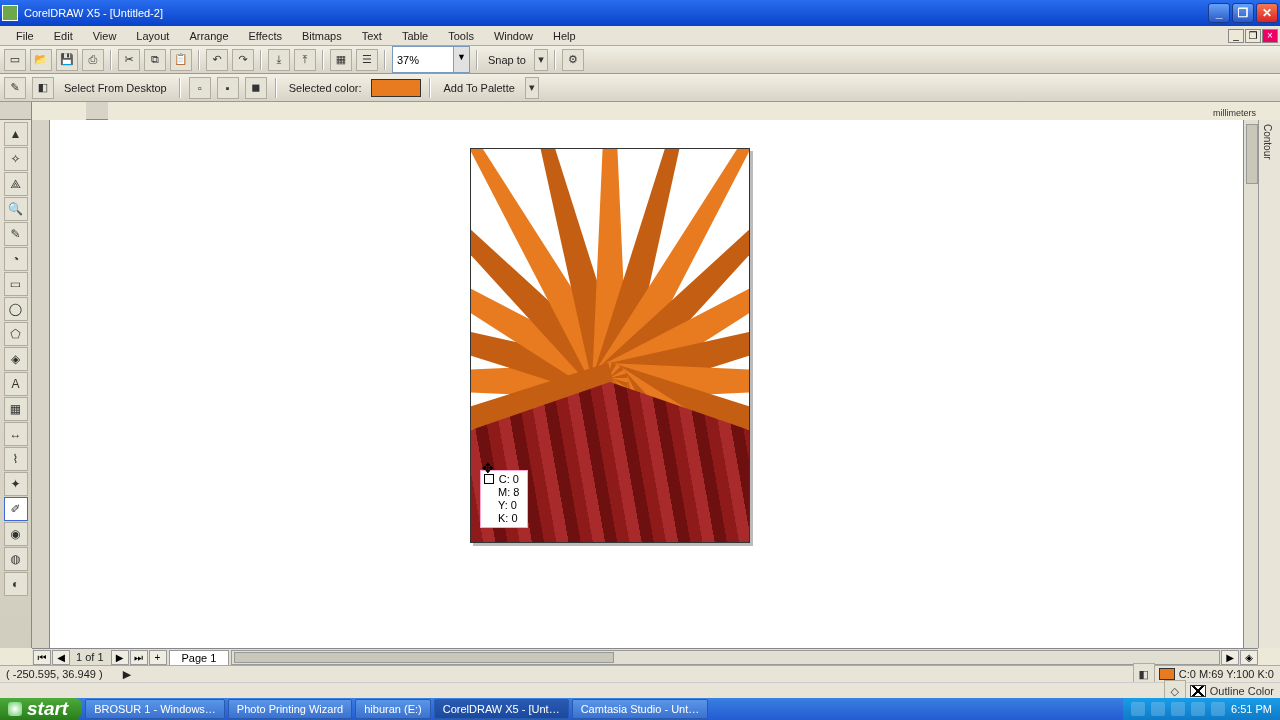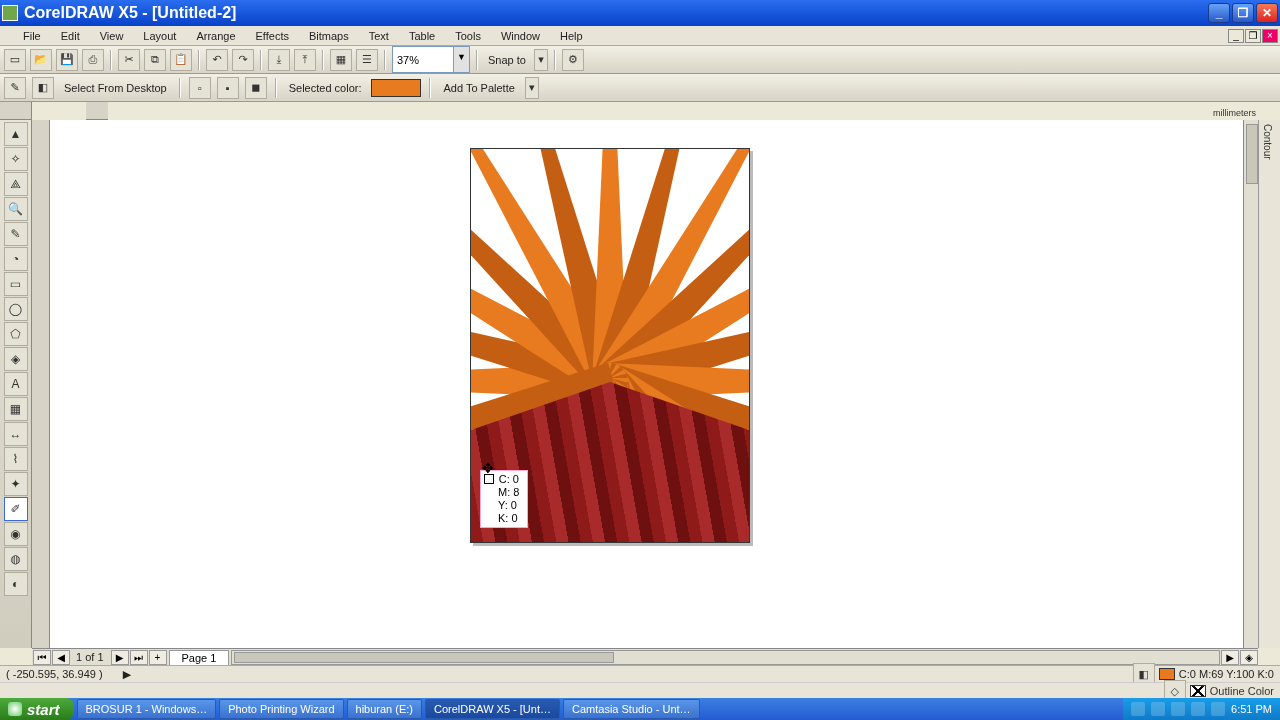--- a/index.html
+++ b/index.html
@@ -1,26 +1,26 @@
 <!DOCTYPE html>
 <html><head>
 <meta charset="utf-8">
 <style>
 * { margin:0; padding:0; box-sizing:border-box; font-family: Tahoma, sans-serif; font-size:11px; user-select:none; }
 body { width:1280px; height:720px; background:#ece9d8; overflow:hidden; position:relative; }
 
 
 .titlebar { height:26px; background:linear-gradient(#2a6def,#0842c8); color:#fff; display:flex; align-items:center; padding:0 2px; }
 .titlebar .icon { width:16px; height:16px; background:#6fa84a; border:1px solid #fff; margin-right:6px; }
-.titlebar .title { flex:1; font-weight:bold; font-size:16px; }
+.titlebar .title { flex:1; font-weight:normal; font-size:11px; }
 .winbtn { width:22px; height:20px; margin-left:2px; background:linear-gradient(#67a3f7,#2858c7); border:1px solid #1a3a8a; border-radius:3px; color:#fff; display:flex; align-items:center; justify-content:center; font-weight:bold; font-size:12px; }
 .winbtn.close { background:linear-gradient(#f47a56,#d22); }
 
 
-.menubar { height:20px; background:#e8e4d8; display:flex; align-items:center; padding-left:15px; gap:4px; border-bottom:1px solid #aaa;}
+.menubar { height:20px; background:#e8e4d8; display:flex; align-items:center; padding-left:8px; gap:4px; border-bottom:1px solid #aaa;}
 .menubar .mitem { padding:2px 8px; color:#222; }
 .mdibtns { margin-left:auto; display:flex; gap:1px; padding-right:2px;}
 .mdibtns .mb { width:16px; height:14px; background:#ece9d8; border:1px solid #888; font-size:10px; text-align:center; line-height:12px;}
 .mdibtns .mb.close { background:#e06; color:#fff;}
 
 
 .toolbar { height:28px; background:linear-gradient(#f2efe4,#d8d4c7); border-bottom:1px solid #999; display:flex; align-items:center; padding:0 4px; gap:4px; }
 .tbtn { width:22px; height:22px; background:#e5e2d6; border:1px solid #b0ada0; display:flex; align-items:center; justify-content:center; color:#333;}
 .tsep { width:2px; height:20px; border-left:1px solid #aaa; border-right:1px solid #fff; margin:0 2px;}
 .zoom { display:flex; border:1px solid #7a9ac0;}
@@ -67,21 +67,21 @@
 .statusbar { position:absolute; left:0; right:0; bottom:38px; height:17px; background:#e8e4d8; border-top:1px solid #aaa; display:flex; align-items:center; padding:0 6px; gap:20px; color:#222;}
 .statusbar .fillind { margin-left:auto; display:flex; align-items:center; gap:4px;}
 .statusbar .sbox { width:16px; height:12px; background:#e87b1f; border:1px solid #333;}
 .statusbar2 { position:absolute; left:0; right:0; bottom:21px; height:17px; background:#e8e4d8; border-top:1px solid #ccc; display:flex; align-items:center; padding:0 6px; color:#333;}
 .statusbar2 .outind { margin-left:auto; display:flex; align-items:center; gap:4px;}
 .statusbar2 .obox { width:16px;height:12px;background:#fff;border:1px solid #333;position:relative;}
 .statusbar2 .obox:after{content:"";position:absolute;inset:0;background:linear-gradient(45deg,transparent 45%,#000 45% 55%,transparent 55%),linear-gradient(-45deg,transparent 45%,#000 45% 55%,transparent 55%);}
 
 
 .taskbar { position:absolute; bottom:0; left:0; right:0; height:22px; background:linear-gradient(#3a80e0,#245bd3); display:flex; align-items:center;}
-.startbtn { height:22px; background:linear-gradient(#4caa3a,#2a7d1a); color:#fff; font-style:italic; font-weight:bold; padding:0 14px 0 8px; display:flex; align-items:center; border-radius:0 8px 8px 0; font-size:15px;}
+.startbtn { height:22px; background:linear-gradient(#4caa3a,#2a7d1a); color:#fff; font-style:italic; font-weight:bold; padding:0 14px 0 8px; display:flex; align-items:center; border-radius:0 8px 8px 0; font-size:19px;}
 .startbtn:before { content:""; width:14px; height:14px; background:radial-gradient(#fff,#6c6); border-radius:3px; margin-right:5px;}
 .taskbtn { height:20px; margin-left:3px; padding:0 8px; background:linear-gradient(#5a96e8,#3a72d0); border:1px solid #2a5ab0; color:#fff; display:flex; align-items:center; max-width:160px; overflow:hidden; white-space:nowrap; border-radius:2px;}
 .taskbtn.active { background:linear-gradient(#2a5ab0,#1a4aa0);}
 .tray { margin-left:auto; height:22px; background:linear-gradient(#1a9de8,#0f7ac8); padding:0 8px; display:flex; align-items:center; color:#fff; gap:6px;}
 .tray .ti { width:14px; height:14px; background:#fff3; border-radius:2px;}
 
 .dockright { position:absolute; right:0; top:120px; width:22px; bottom:72px; background:#e8e4d8; border-left:1px solid #999;}
 .dockright .lbl { writing-mode:vertical-rl; font-size:10px; color:#333; padding:4px 3px;}
 
 

